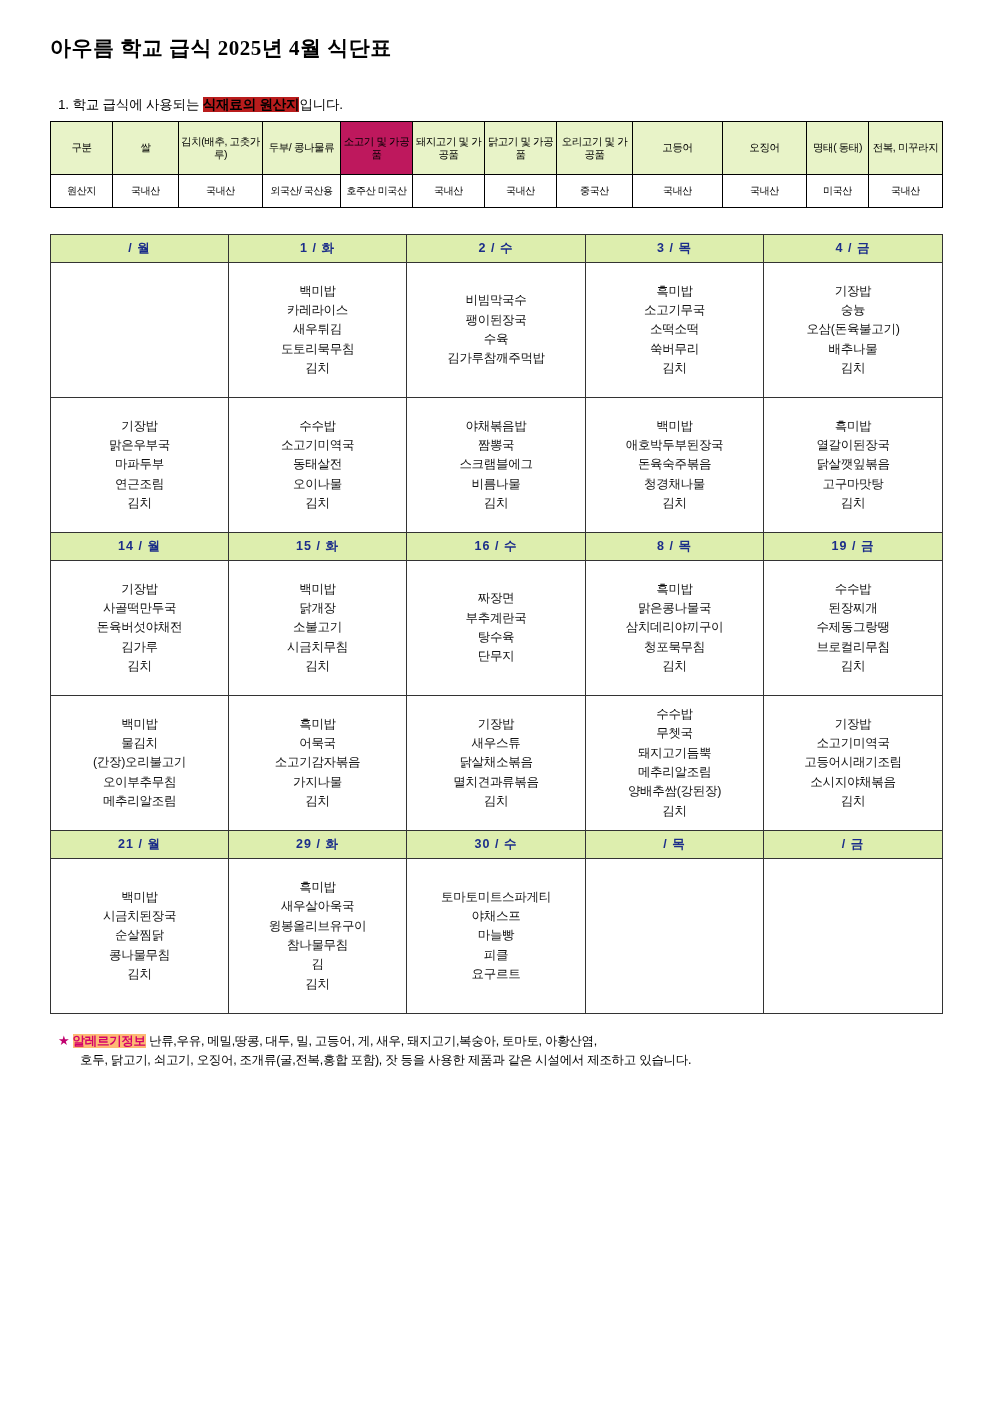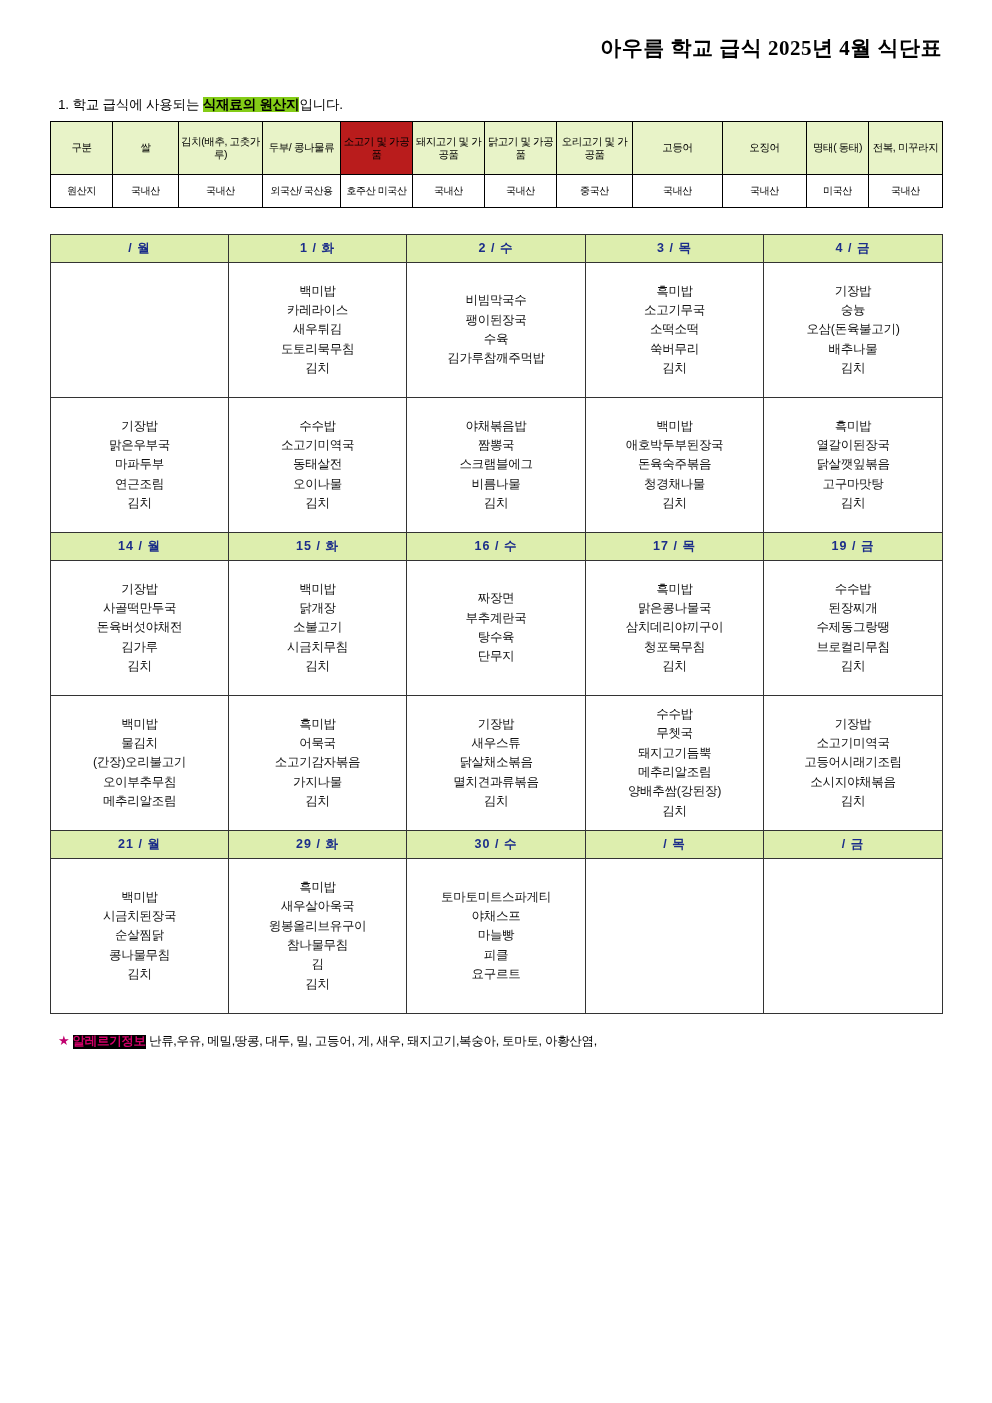--- a/index.html
+++ b/index.html
@@ -14,34 +14,34 @@
     color: #000000;
     position: relative;
   }
   .page {
     width: 992px;
     height: 1403px;
     box-sizing: border-box;
     padding: 24px 50px 0 50px;
   }
   .doc-title {
-    text-align: right;
+    text-align: left;
     font-size: 21px;
     font-weight: bold;
     letter-spacing: 0.5px;
     margin: 10px 0 34px 0;
     font-family: "Liberation Serif", serif;
   }
   .section-label {
     font-size: 13.5px;
     margin: 0 0 7px 8px;
     letter-spacing: -0.2px;
   }
   .hl-origin {
-    background: #84cc16;
+    background: #b91c1c;
     font-weight: bold;
   }
   
   table.origin {
     border-collapse: collapse;
     width: 892px;
     margin: 0 0 26px 0;
     table-layout: fixed;
   }
   table.origin td {
@@ -55,21 +55,21 @@
   }
   table.origin tr.head td {
     height: 46px;
     font-size: 10.5px;
   }
   table.origin tr.body td {
     height: 26px;
     font-size: 10px;
   }
   td.bg-green  { background: #e8f3c8; }
-  td.bg-pinkish{ background: #b91c1c; }
+  td.bg-pinkish{ background: #be185d; }
   
   table.menu {
     border-collapse: collapse;
     width: 892px;
     table-layout: fixed;
     margin-bottom: 18px;
   }
   table.menu td {
     border: 1px solid #333;
     text-align: center;
@@ -98,22 +98,21 @@
     font-size: 12.5px;
     line-height: 1.45;
     margin-bottom: 10px;
     letter-spacing: -0.3px;
     padding-left: 8px;
   }
   .star { color: #c0006e; font-size: 13px; }
   .allergy-title {
     color: #d4006a;
     font-weight: bold;
-    background: #000000;
-    font-family: Liberation Mono, monospace;
+    background: #fdba74;
   }
   .note-indent { display: block; padding-left: 22px; }
 </style>
 </head>
 <body>
 
 <div class="page">
 
   <div class="doc-title">아우름 학교 급식 2025년 4월 식단표</div>
 
@@ -199,21 +198,21 @@
       <td class="mealcell">수수밥<br>소고기미역국<br>동태살전<br>오이나물<br>김치</td>
       <td class="mealcell">야채볶음밥<br>짬뽕국<br>스크램블에그<br>비름나물<br>김치</td>
       <td class="mealcell">백미밥<br>애호박두부된장국<br>돈육숙주볶음<br>청경채나물<br>김치</td>
       <td class="mealcell">흑미밥<br>열갈이된장국<br>닭살깻잎볶음<br>고구마맛탕<br>김치</td>
     </tr>
 
     <tr>
       <td class="daycell">14 / 월</td>
       <td class="daycell">15 / 화</td>
       <td class="daycell">16 / 수</td>
-      <td class="daycell">17 / 목</td>
+      <td class="daycell">8 / 목</td>
       <td class="daycell">19 / 금</td>
     </tr>
     <tr>
       <td class="mealcell">기장밥<br>사골떡만두국<br>돈육버섯야채전<br>김가루<br>김치</td>
       <td class="mealcell">백미밥<br>닭개장<br>소불고기<br>시금치무침<br>김치</td>
       <td class="mealcell">짜장면<br>부추계란국<br>탕수육<br>단무지</td>
       <td class="mealcell">흑미밥<br>맑은콩나물국<br>삼치데리야끼구이<br>청포묵무침<br>김치</td>
       <td class="mealcell">수수밥<br>된장찌개<br>수제동그랑땡<br>브로컬리무침<br>김치</td>
     </tr>
 
@@ -240,16 +239,17 @@
       <td class="mealcell"></td>
     </tr>
   </tbody>
     </table>
 
   <div class="notes">
     <div class="note-line">
       <span class="star">★</span>
       <span class="allergy-title">알레르기정보</span>
       <span>난류,우유, 메밀,땅콩, 대두, 밀, 고등어, 게, 새우, 돼지고기,복숭아, 토마토, 아황산염,</span>
+      <span class="note-indent">호두, 닭고기, 쇠고기, 오징어, 조개류(굴,전복,홍합 포함), 잣 등을 사용한 제품과 같은 시설에서 제조하고 있습니다.</span>
     </div>
   </div>
 
 </div>
 
 </body></html>

